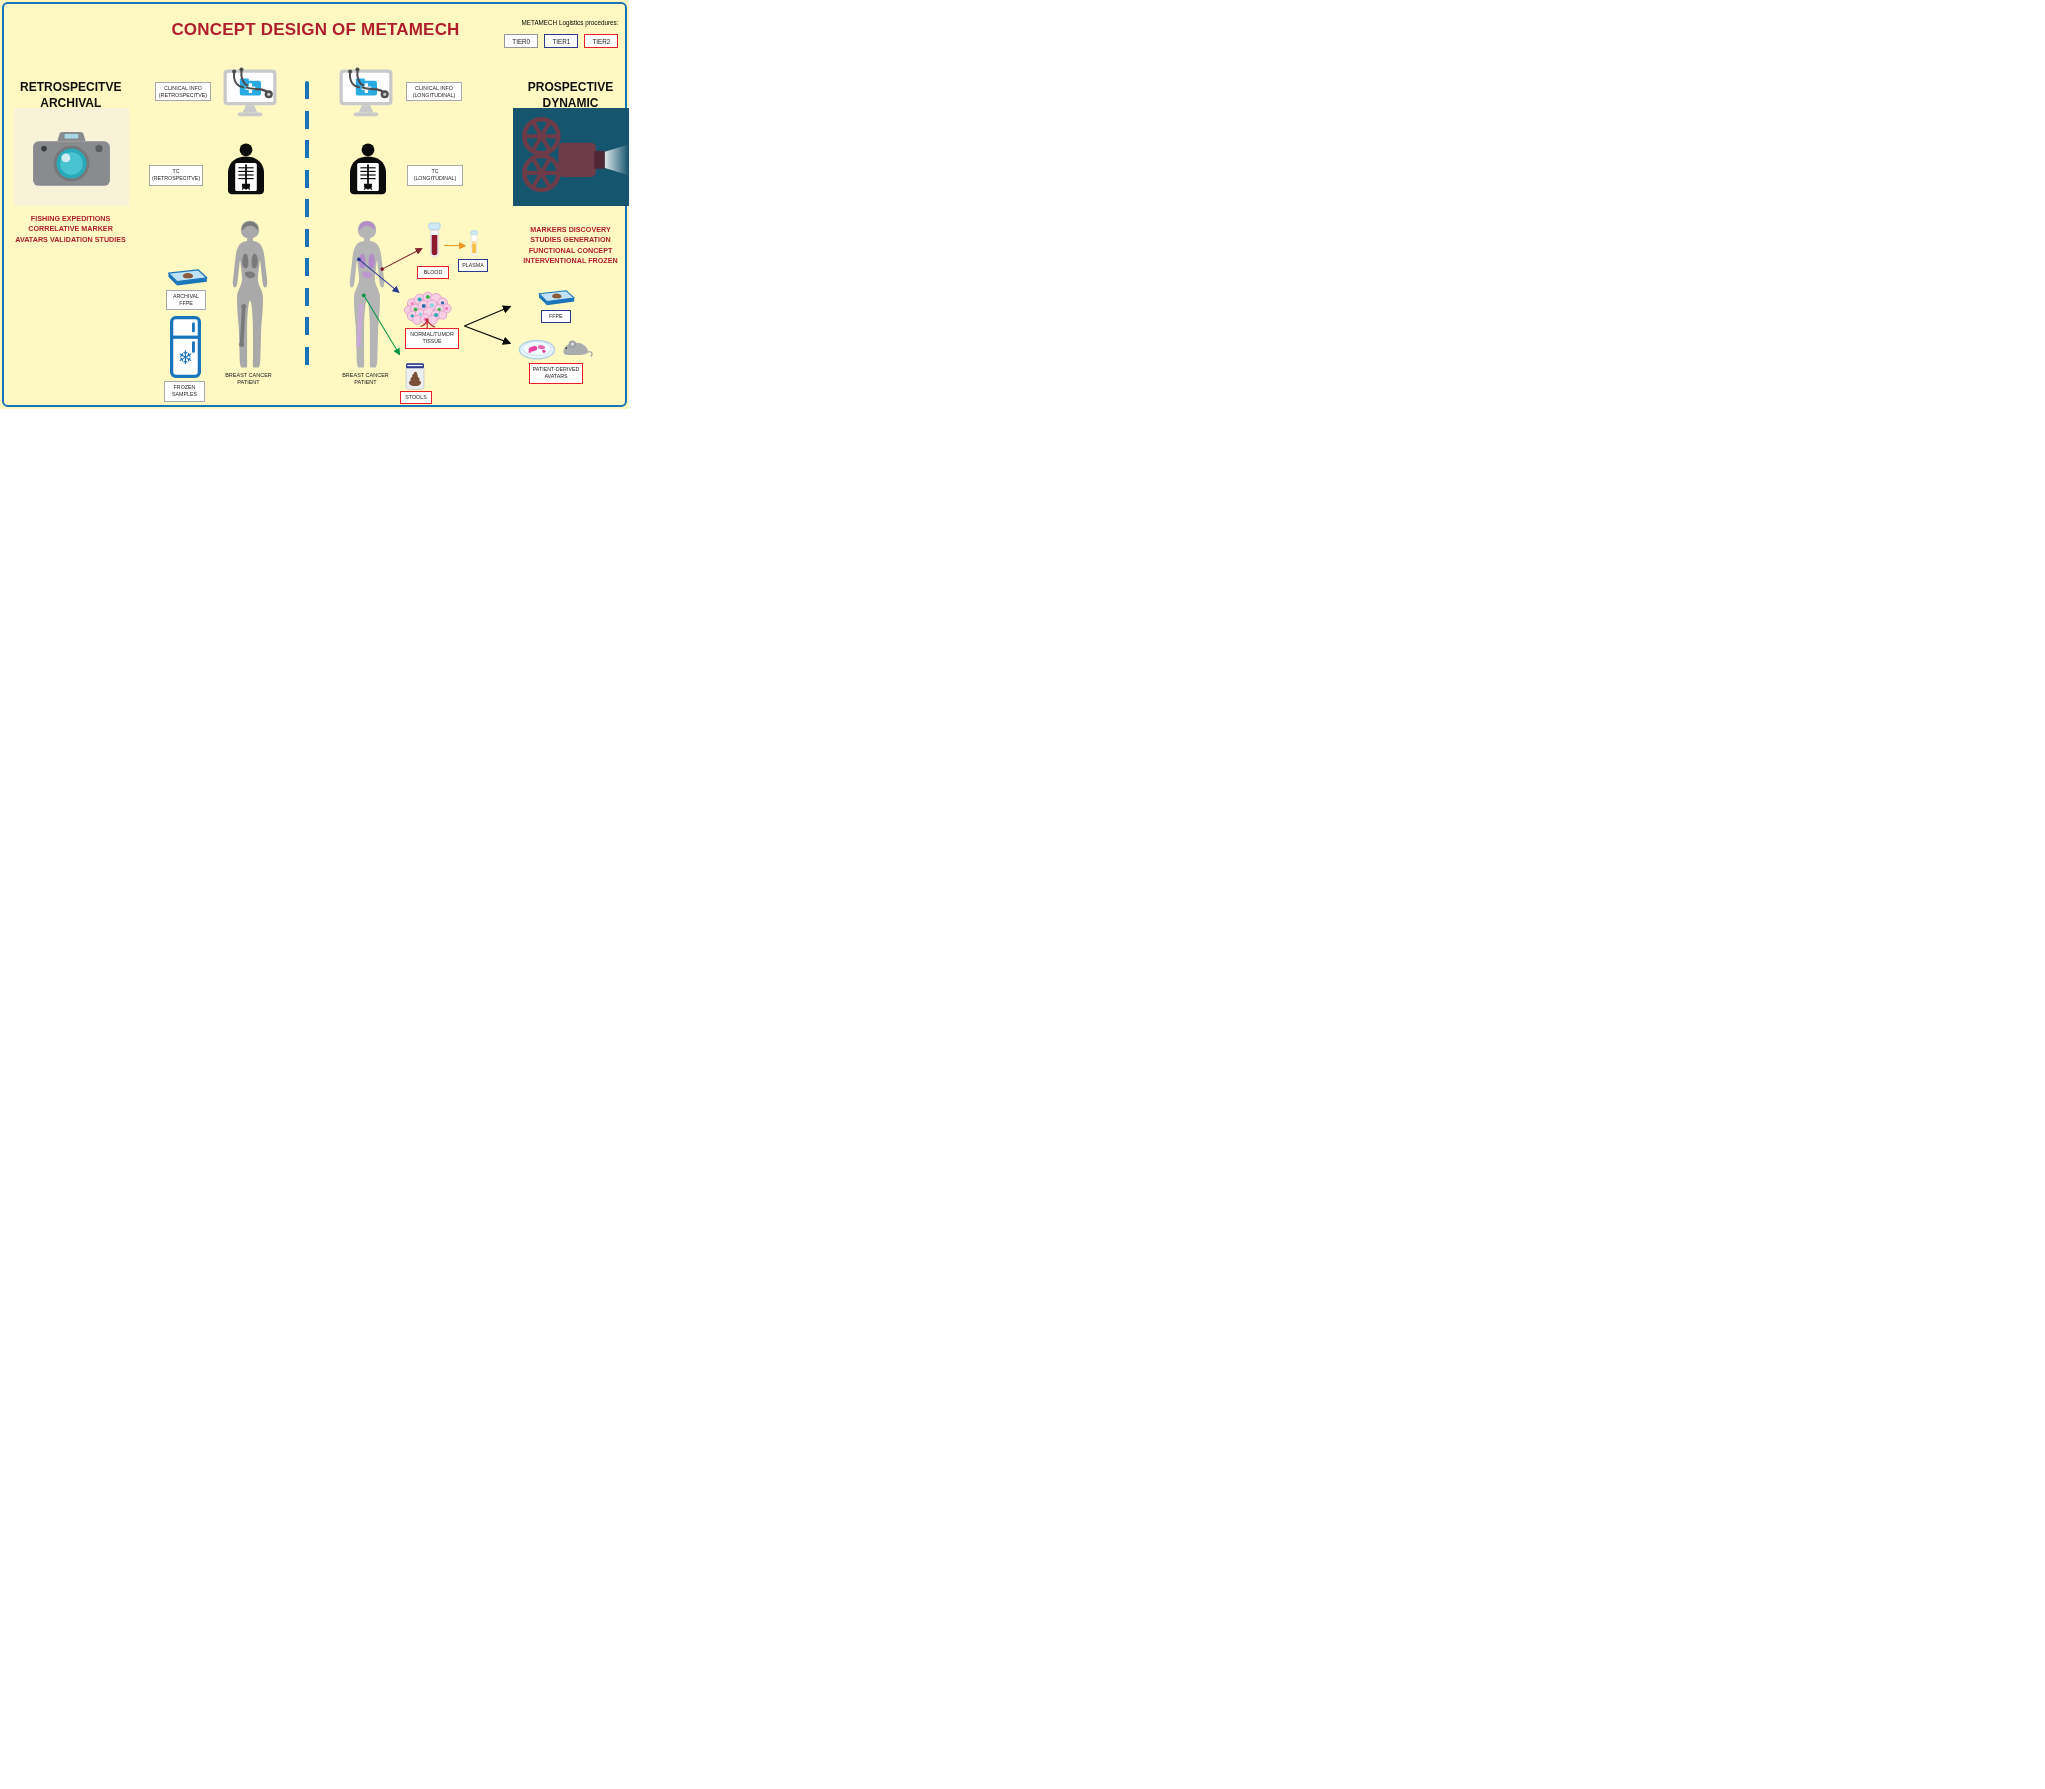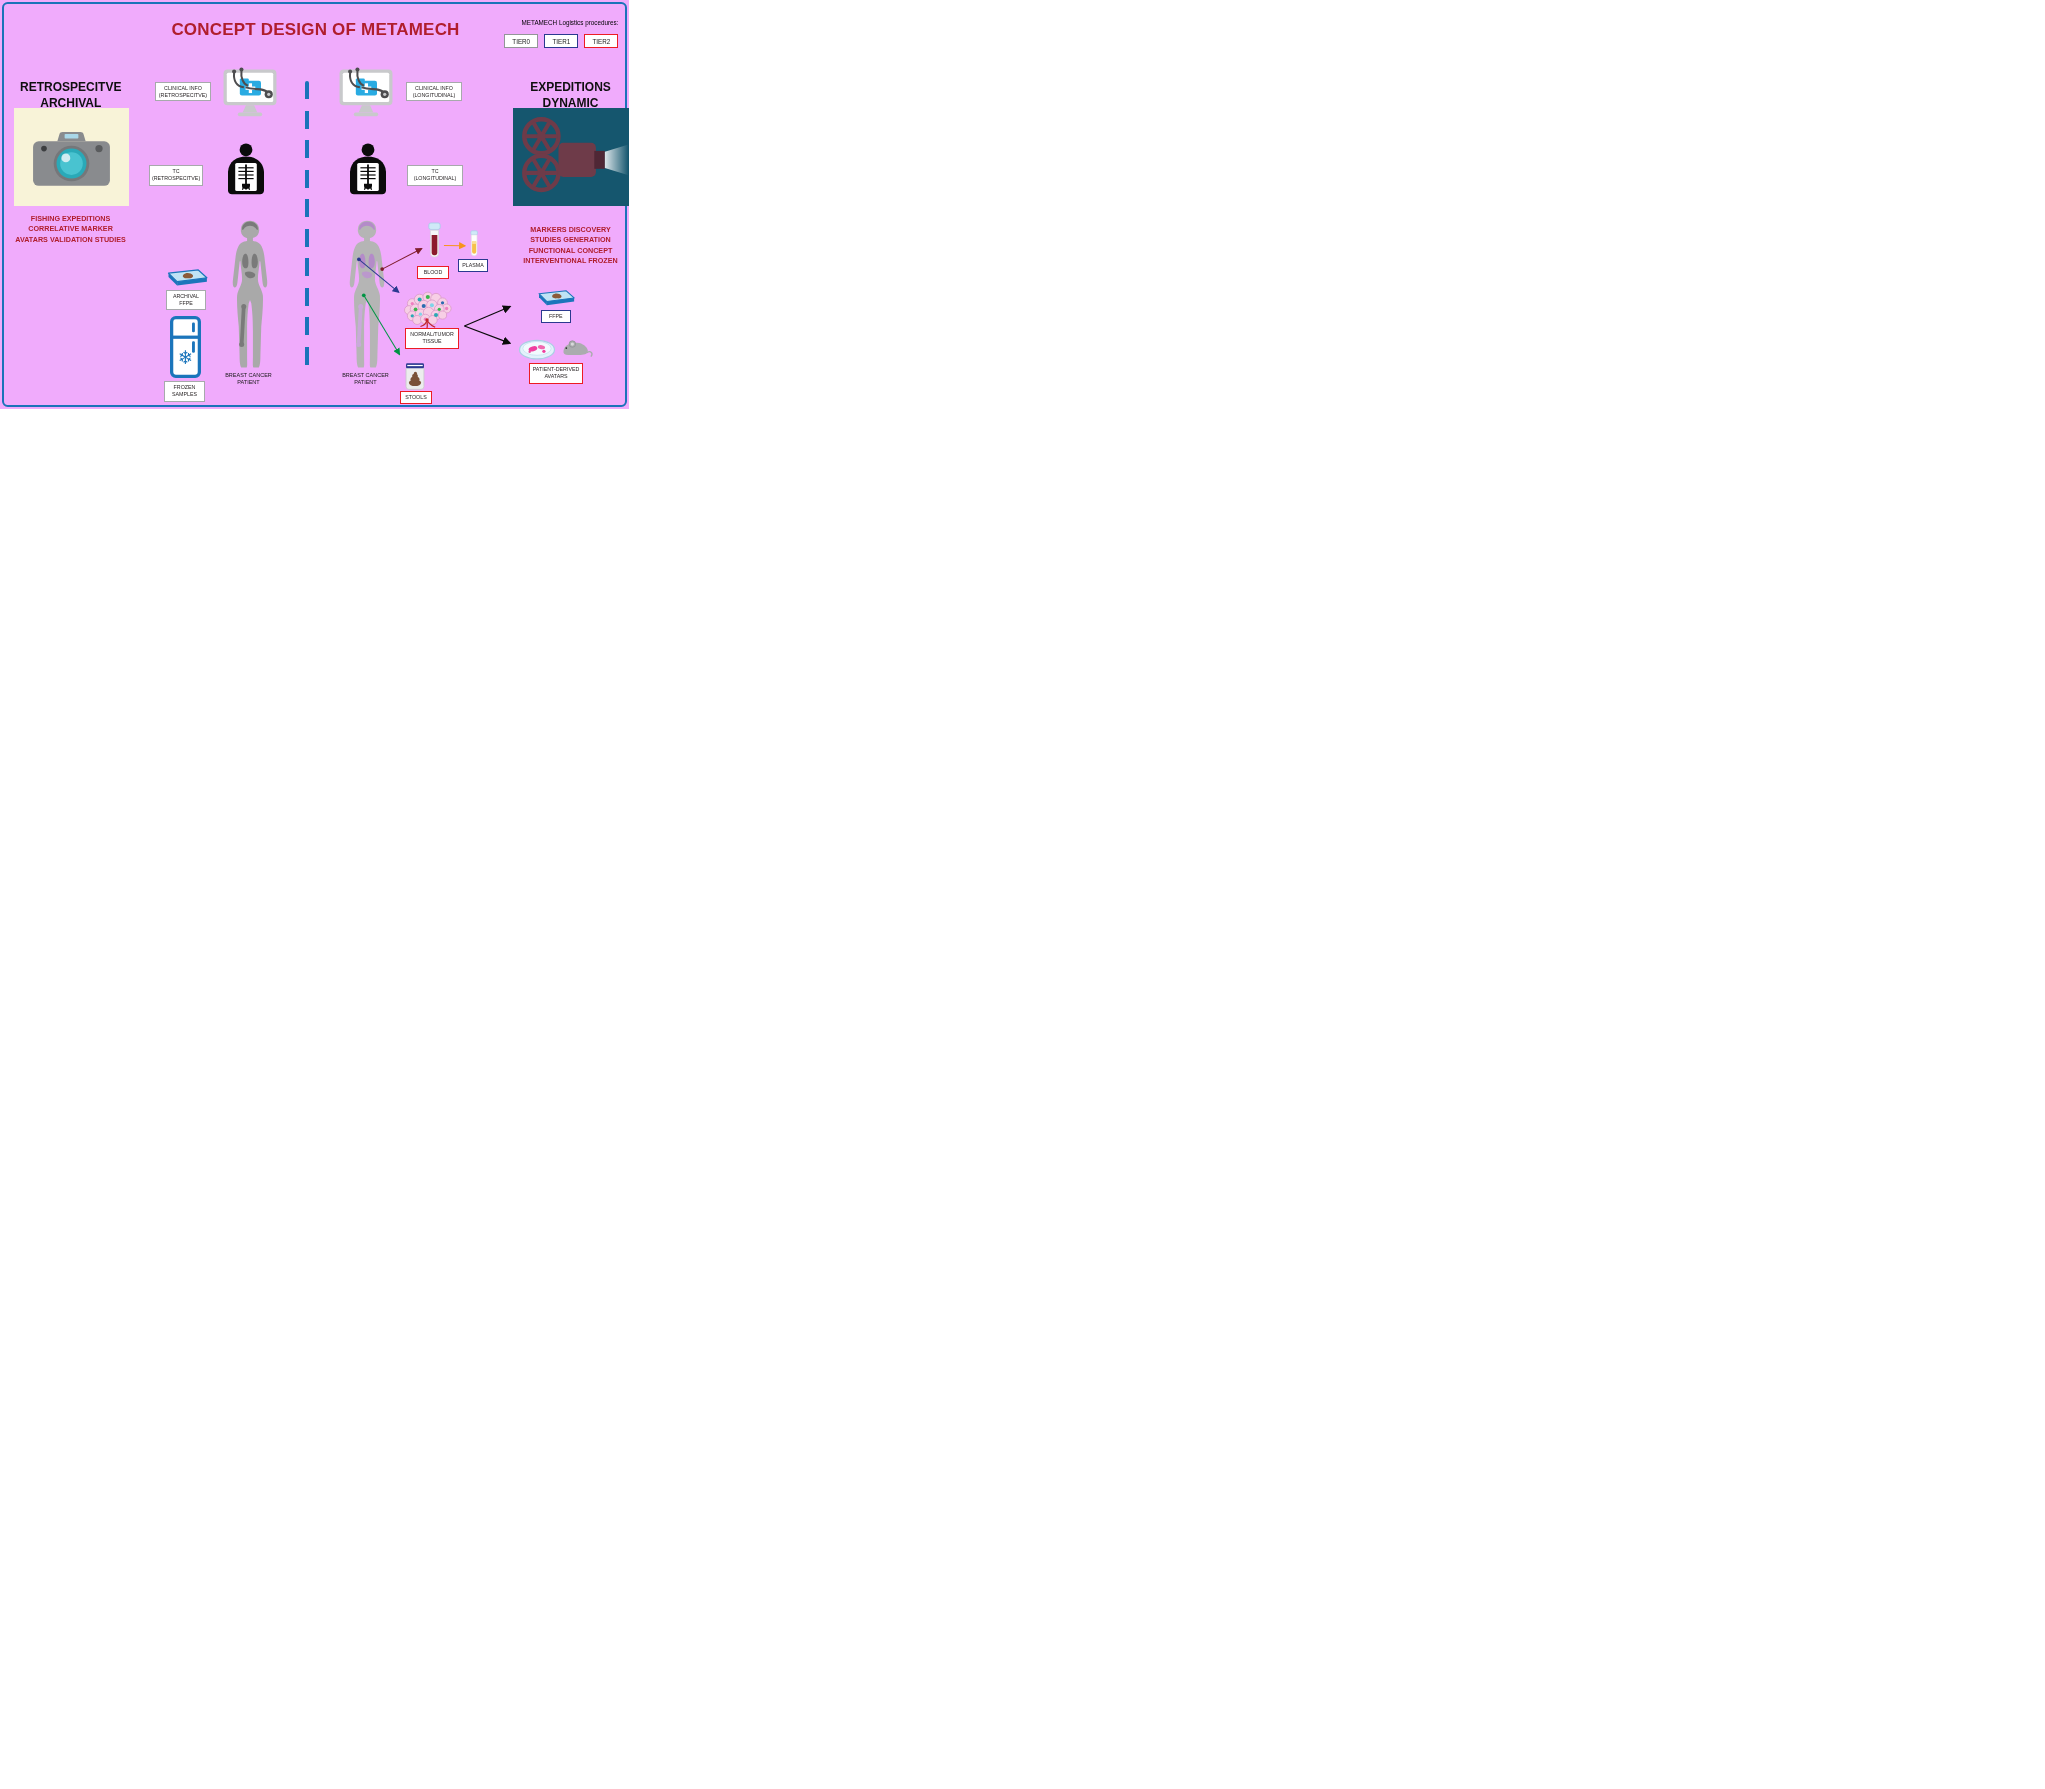--- a/index.html
+++ b/index.html
@@ -1,16 +1,16 @@
 <!DOCTYPE html>
 <html style="font-size:6.5px"><head>
 <meta charset="utf-8">
 <style>
   body{margin:0;background:#ffffff;font-family:"Liberation Sans",sans-serif;}
-  #canvas{position:relative;width:629px;height:409px;background:#f0abfc;overflow:hidden;}
+  #canvas{position:relative;width:629px;height:409px;background:#fef9c3;overflow:hidden;}
   .abs{position:absolute;}
   .frame{position:absolute;inset:1.6px;border:2.9px solid #1a73b9;border-radius:5.7px;pointer-events:none;}
   .title{top:19.6px;left:123px;width:385px;text-align:center;font-size:17px;font-weight:700;
          color:#b01e2d;letter-spacing:0.2px;}
   .legend-heading{top:19px;right:10.6px;font-size:6.3px;color:#000;}
   .tierrow{top:34px;right:10.6px;display:flex;gap:6.1px;}
   .tier{width:32px;height:12.3px;display:flex;align-items:center;justify-content:center;
         font-size:6.3px;color:#1a1a1a;background:#fff;}
   .tier0{border:0.8px solid #939598;}
   .tier1{border:1.2px solid #2b3990;}
@@ -358,21 +358,21 @@
       <circle cx="32" cy="15" r="4" fill="#d8d9da"></circle>
       <circle cx="17" cy="25" r="2.2" fill="#2b2b2b"></circle>
     </svg>
   </div>
   <div class="abs lbox b-red" style="top:363px;left:529px;width:54px;height:20.5px;">
     <span>PATIENT-DERIVED</span>
     <span>AVATARS</span>
   </div>
 
   <div class="abs colhead" style="top:80px;left:511px;width:119px;">
-    <span>EXPEDITIONS</span>
+    <span>PROSPECTIVE</span>
     <span>DYNAMIC</span>
   </div>
 
   <div class="abs panel-teal" style="top:108px;left:513px;width:116px;height:98px;">
     <svg width="115" height="92" viewBox="0 0 280 226">
       <defs>
         <linearGradient id="beam" x1="0" y1="0" x2="1" y2="0">
           <stop offset="0" stop-color="#ffffff" stop-opacity="0.85"></stop>
           <stop offset="1" stop-color="#ffffff" stop-opacity="0"></stop>
         </linearGradient>

